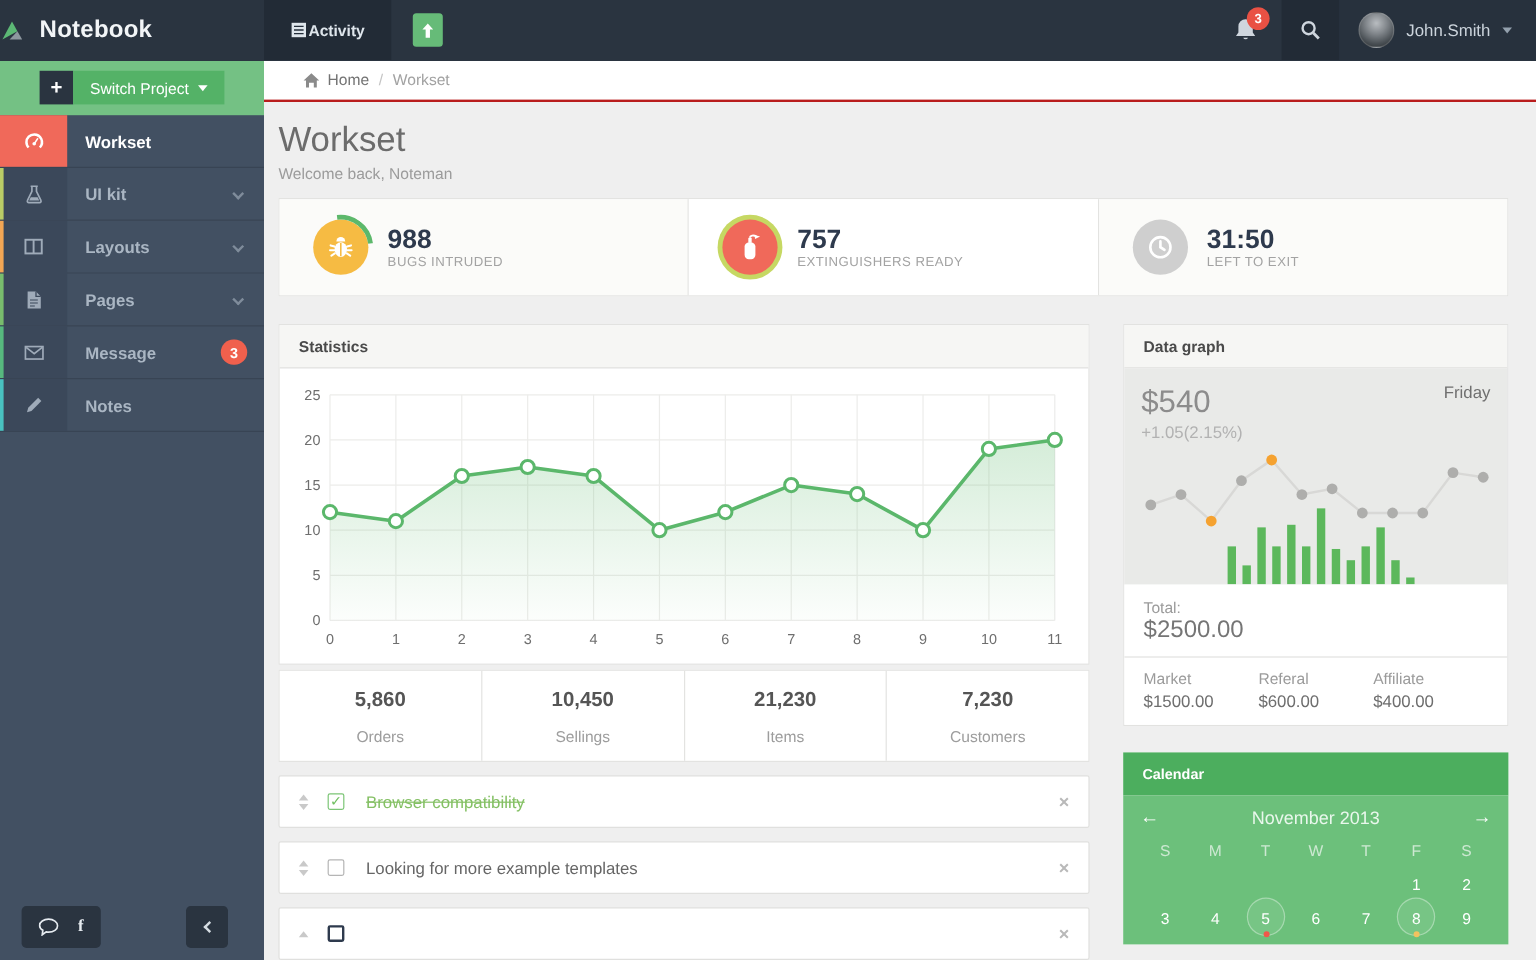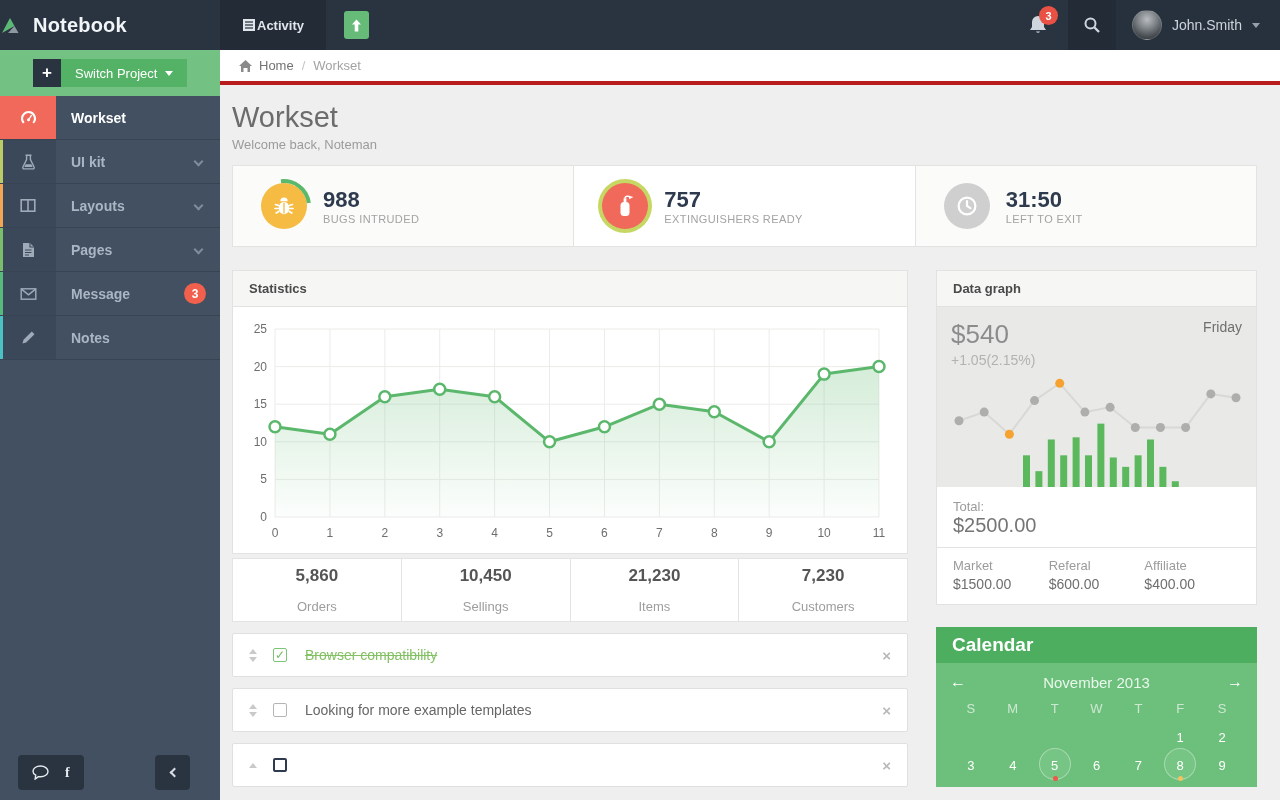--- a/index.html
+++ b/index.html
@@ -34,21 +34,21 @@
   .chev { width:7px; height:7px; border-right:2px solid #7f8c9b; border-bottom:2px solid #7f8c9b; transform:rotate(45deg); margin:auto 18px auto auto; }
   .mi-badge { align-self:center; margin:0 14px 0 auto; min-width:22px; height:21px; border-radius:11px; background:#f0604d; color:#fff; font-size:12px; font-weight:bold; display:flex; align-items:center; justify-content:center; padding:0 6px; }
   .side-footer { position:absolute; bottom:10px; left:0; width:220px; display:flex; align-items:center; }
   .soc-box { margin-left:18px; height:35px; background:#2a3440; border-radius:4px; display:flex; align-items:center; gap:16px; padding:0 14px; }
   .f-icon { color:#e6ebf0; font-weight:bold; font-size:14px; font-family:"Liberation Serif", serif; }
   .collapse-box { margin-left:auto; margin-right:30px; width:35px; height:35px; background:#2a3440; border-radius:4px; display:flex; align-items:center; justify-content:center; cursor:pointer; }
   .chev-left { width:7px; height:7px; border-left:2px solid #d6dde3; border-bottom:2px solid #d6dde3; transform:rotate(45deg); margin-left:3px; }
 
   
   .main { margin-left:220px; width:1060px; height:750px; margin-top:50px; overflow:hidden; }
-  .breadcrumb { height:35px; background:#fff; border-bottom:4px solid #b91c1c; display:flex; align-items:center; gap:8px; padding-left:18px; font-size:13px; }
+  .breadcrumb { height:35px; background:#fff; border-bottom:2px solid #b91c1c; display:flex; align-items:center; gap:8px; padding-left:32px; font-size:13px; }
   .bc-home { color:#737373; display:flex; align-items:center; gap:6px; cursor:pointer; }
   .bc-sep { color:#c4c4c4; }
   .bc-cur { color:#a2a2a2; }
   .content { padding:16px 23px 0 12px; }
   .page-title { font-size:29px; color:#6c6c6c; font-weight:normal; }
   .page-sub { font-size:13px; color:#9b9b9b; margin-top:3px; }
 
   .statrow { display:flex; margin-top:13px; border:1px solid #e3e3e1; background:#fff; }
   .statbox { flex:1; height:80px; display:flex; align-items:center; gap:16px; padding-left:28px; border-right:1px solid #e3e3e1; background:#fff; }
   .statbox:last-child { border-right:none; }
@@ -61,21 +61,21 @@
 
   .row2 { display:flex; gap:28px; margin-top:23px; align-items:flex-start; }
   .col-left { width:676px; flex:none; }
   .col-right { width:321px; flex:none; }
 
   .panel { background:#fff; border:1px solid #e2e2e0; }
   .panel-hd { height:36px; background:#f6f6f4; border-bottom:1px solid #e2e2e0; display:flex; align-items:center; padding-left:16px; font-size:13px; font-weight:bold; color:#4a4a4a; }
   .chart-body { padding:12px 14px 8px 12px; }
 
   .substats { display:flex; margin-top:4px; border:1px solid #e3e3e1; background:#fff; }
-  .substat { flex:1; height:62px; border-right:1px solid #e3e3e1; display:flex; flex-direction:column; align-items:center; justify-content:center; }
+  .substat { flex:1; height:75px; border-right:1px solid #e3e3e1; display:flex; flex-direction:column; align-items:center; justify-content:center; }
   .substat:last-child { border-right:none; }
   .ss-num { font-size:17px; font-weight:bold; color:#555; }
   .ss-lbl { font-size:13px; color:#9d9d9d; margin-top:13px; }
 
   .todos-title { font-size:20px; font-weight:normal; color:#6a6a6a; margin-top:22px; }
   .todo-card { margin-top:11px; height:44px; background:#fff; border:1px solid #e0e0de; border-radius:2px; display:flex; align-items:center; padding:0 16px; }
   .drag-handle { display:flex; flex-direction:column; gap:3px; margin-right:16px; cursor:grab; }
   .tri-up { width:0; height:0; border-left:4px solid transparent; border-right:4px solid transparent; border-bottom:5px solid #c9c9c9; }
   .tri-dn { width:0; height:0; border-left:4px solid transparent; border-right:4px solid transparent; border-top:5px solid #c9c9c9; }
   .todo-check { width:14px; height:14px; border:1px solid #b5b5b5; border-radius:2px; margin-right:18px; display:flex; align-items:center; justify-content:center; font-size:12px; color:#6fbf5f; cursor:pointer; background:#fff; }
@@ -96,21 +96,21 @@
   .dg-total-wrap { background:#fff; padding:12px 16px 10px; }
   .dg-total-lbl { font-size:13px; color:#9b9b9b; }
   .dg-total { font-size:20px; color:#757575; margin-top:0; }
   .dg-break { background:#fff; border-top:1px solid #e2e2e0; display:flex; padding:10px 16px 12px; }
   .dg-bcol { flex:1; }
   .dg-blbl { font-size:13px; color:#9b9b9b; }
   .dg-bval { font-size:14px; color:#6e6e6e; margin-top:3px; }
 
   
   .calendar { margin-top:22px; border:none; }
-  .cal-hd { height:36px; background:#4cae5e; display:flex; align-items:center; padding-left:16px; font-size:19px; font-weight:bold; color:#fff; }
+  .cal-hd { height:36px; background:#4cae5e; display:flex; align-items:center; padding-left:16px; font-size:12px; font-weight:bold; color:#fff; }
   .cal-body { background:#6cc07b; padding:10px 14px 12px; height:124px; overflow:hidden; }
   .cal-nav { display:flex; align-items:center; color:#fff; }
   .cal-arrow { font-size:16px; font-weight:bold; cursor:pointer; width:24px; }
   .cal-month { flex:1; text-align:center; font-size:15px; color:#e9f7ec; }
   .cal-grid { display:grid; grid-template-columns:repeat(7,1fr); margin-top:10px; }
   .cal-dh { text-align:center; font-size:13px; color:#cde8d2; height:22px; }
   .cal-cell { position:relative; height:28px; display:flex; align-items:center; justify-content:center; font-size:13px; color:#fff; cursor:pointer; }
   .cal-circle { position:absolute; width:32px; height:32px; border-radius:50%; border:1px solid rgba(255,255,255,.35); background:rgba(255,255,255,.08); top:-3px; }
   .cal-dot { position:absolute; bottom:-2px; left:50%; margin-left:-2px; width:5px; height:5px; border-radius:50%; }
 

